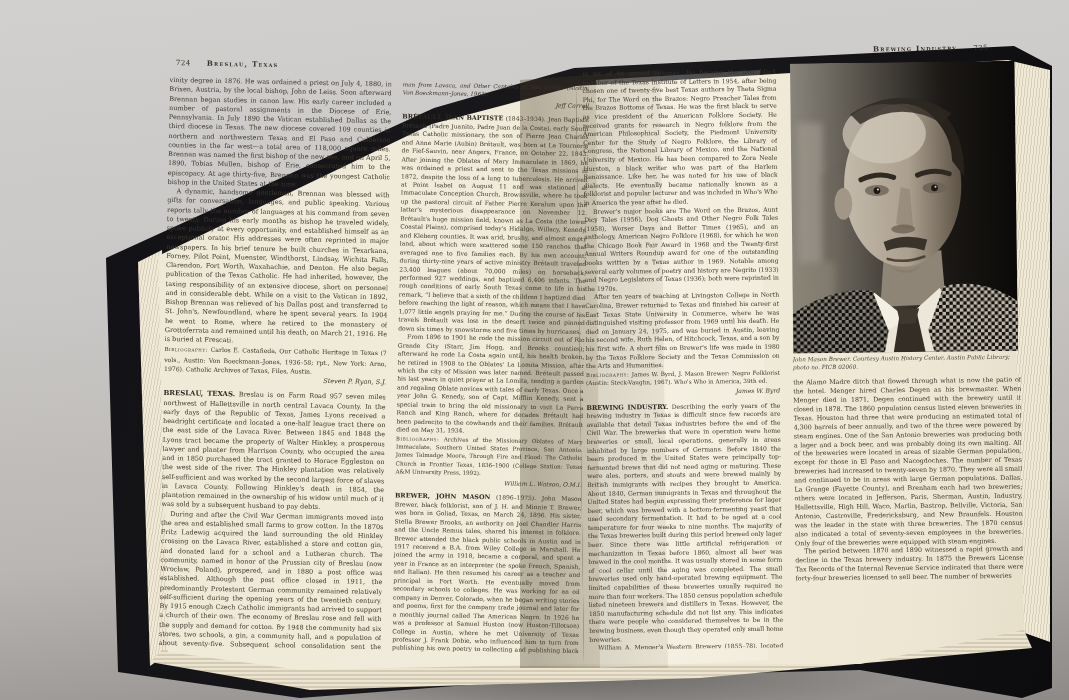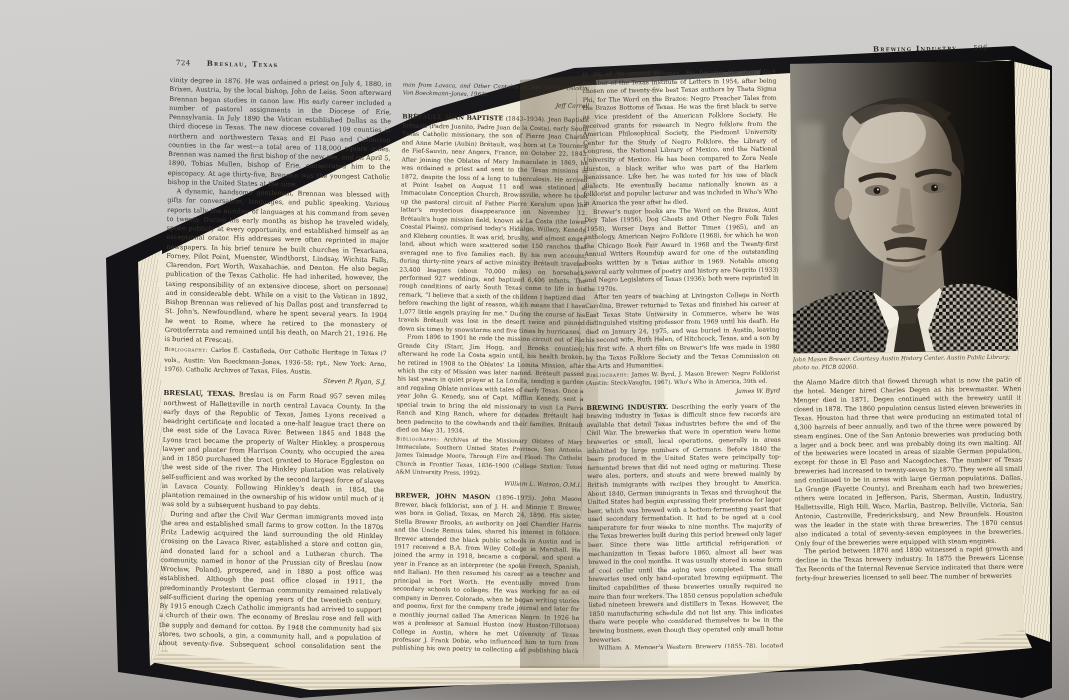--- a/index.html
+++ b/index.html
@@ -91,21 +91,21 @@
         <p class="sig">William L. Watson, O.M.I.</p>
         <p class="para entry"><span class="entry-head">BREWER, JOHN MASON</span> <span>(1896–1975).</span> <span>John Mason Brewer, black folklorist, son of J. H. and Minnie T. Brewer, was born in Goliad, Texas, on March 24, 1896. His sister, Stella Brewer Brooks, an authority on Joel Chandler Harris and the Uncle Remus tales, shared his interest in folklore. Brewer attended the black public schools in Austin and in 1917 received a B.A. from Wiley College in Marshall. He joined the army in 1918, became a corporal, and spent a year in France as an interpreter (he spoke French, Spanish, and Italian). He then resumed his career as a teacher and principal in Fort Worth. He eventually moved from secondary schools to colleges. He was working for an oil company in Denver, Colorado, when he began writing stories and poems, first for the company trade journal and later for a monthly journal called The American Negro. In 1926 he was a professor at Samuel Huston (now Huston-Tillotson) College in Austin, where he met University of Texas professor J. Frank Dobie, who influenced him to turn from publishing his own poetry to collecting and publishing black folklore. In 1950 Brewer received an M.A. from Indiana University, and in 1951 an honorary doctorate from Paul Quinn College in Waco. He was a Methodist and Democrat, with political friends as diverse as Governor Allen Shivers and President Lyndon B. Johnson.</span></p>
 
       </div>
     </div>
   </div>
 
   <div class="content rp">
     <div class="runhead">
       <span class="smallcaps">Brewing Industry</span>
-      <span class="pagenum">596</span>
+      <span class="pagenum">735</span>
     </div>
     <div class="cols">
       <div class="col c1">
         <p class="para">in six of its annual volumes. He became the first black member of the Texas Institute of Letters in 1954, after being chosen one of twenty-five best Texas authors by Theta Sigma Phi, for The Word on the Brazos: Negro Preacher Tales from the Brazos Bottoms of Texas. He was the first black to serve as vice president of the American Folklore Society. He received grants for research in Negro folklore from the American Philosophical Society, the Piedmont University Center for the Study of Negro Folklore, the Library of Congress, the National Library of Mexico, and the National University of Mexico. He has been compared to Zora Neale Hurston, a black writer who was part of the Harlem Renaissance. Like her, he was noted for his use of black dialects. He eventually became nationally known as a folklorist and popular lecturer and was included in Who's Who in America the year after he died.</p>
         <p class="para ind">Brewer's major books are The Word on the Brazos, Aunt Dicy Tales (1956), Dog Ghosts and Other Negro Folk Tales (1958), Worser Days and Better Times (1965), and an anthology, American Negro Folklore (1968), for which he won the Chicago Book Fair Award in 1968 and the Twenty-first Annual Writers Roundup award for one of the outstanding books written by a Texas author in 1969. Notable among several early volumes of poetry and history are Negrito (1933) and Negro Legislators of Texas (1936); both were reprinted in the 1970s.</p>
         <p class="para ind">After ten years of teaching at Livingston College in North Carolina, Brewer returned to Texas and finished his career at East Texas State University in Commerce, where he was distinguished visiting professor from 1969 until his death. He died on January 24, 1975, and was buried in Austin, leaving his second wife, Ruth Helen, of Hitchcock, Texas, and a son by his first wife. A short film on Brewer's life was made in 1980 by the Texas Folklore Society and the Texas Commission on the Arts and Humanities.</p>
         <p class="para bib"><span class="bib-label">Bibliography:</span> <span>James W. Byrd, J. Mason Brewer: Negro Folklorist (Austin: Steck-Vaughn, 1967). Who's Who in America, 39th ed.</span></p>
         <p class="sig">James W. Byrd</p>
         <p class="para entry"><span class="entry-head">BREWING INDUSTRY.</span> <span>Describing the early years of the brewing industry in Texas is difficult since few records are available that detail Texas industries before the end of the Civil War. The breweries that were in operation were home breweries or small, local operations, generally in areas inhabited by large numbers of Germans. Before 1840 the beers produced in the United States were principally top-fermented brews that did not need aging or maturing. These were ales, porters, and stouts and were brewed mainly by British immigrants with recipes they brought to America. About 1840, German immigrants in Texas and throughout the United States had begun expressing their preference for lager beer, which was brewed with a bottom-fermenting yeast that used secondary fermentation. It had to be aged at a cool temperature for four weeks to nine months. The majority of the Texas breweries built during this period brewed only lager beer. Since there was little artificial refrigeration or mechanization in Texas before 1860, almost all beer was brewed in the cool months. It was usually stored in some form of cool cellar until the aging was completed. The small breweries used only hand-operated brewing equipment. The limited capabilities of these breweries usually required no more than four workers. The 1850 census population schedule listed nineteen brewers and distillers in Texas. However, the 1850 manufacturing schedule did not list any. This indicates there were people who considered themselves to be in the brewing business, even though they operated only small home breweries.</span></p>
         <p class="para ind">William A. Menger's Western Brewery (1855–78), located on Alamo Square in San Antonio, is usually considered the first commercial Texas brewery. By its last year of business in 1878, it was the largest operating brewery in Texas. In 1859, Menger also opened a very popular hotel next to his brewery. The Menger Hotel still contains the large cellar, constructed of three-foot-thick stone walls, that was used to chill the beer produced by the brewery. The cellars were cooled by</p>

